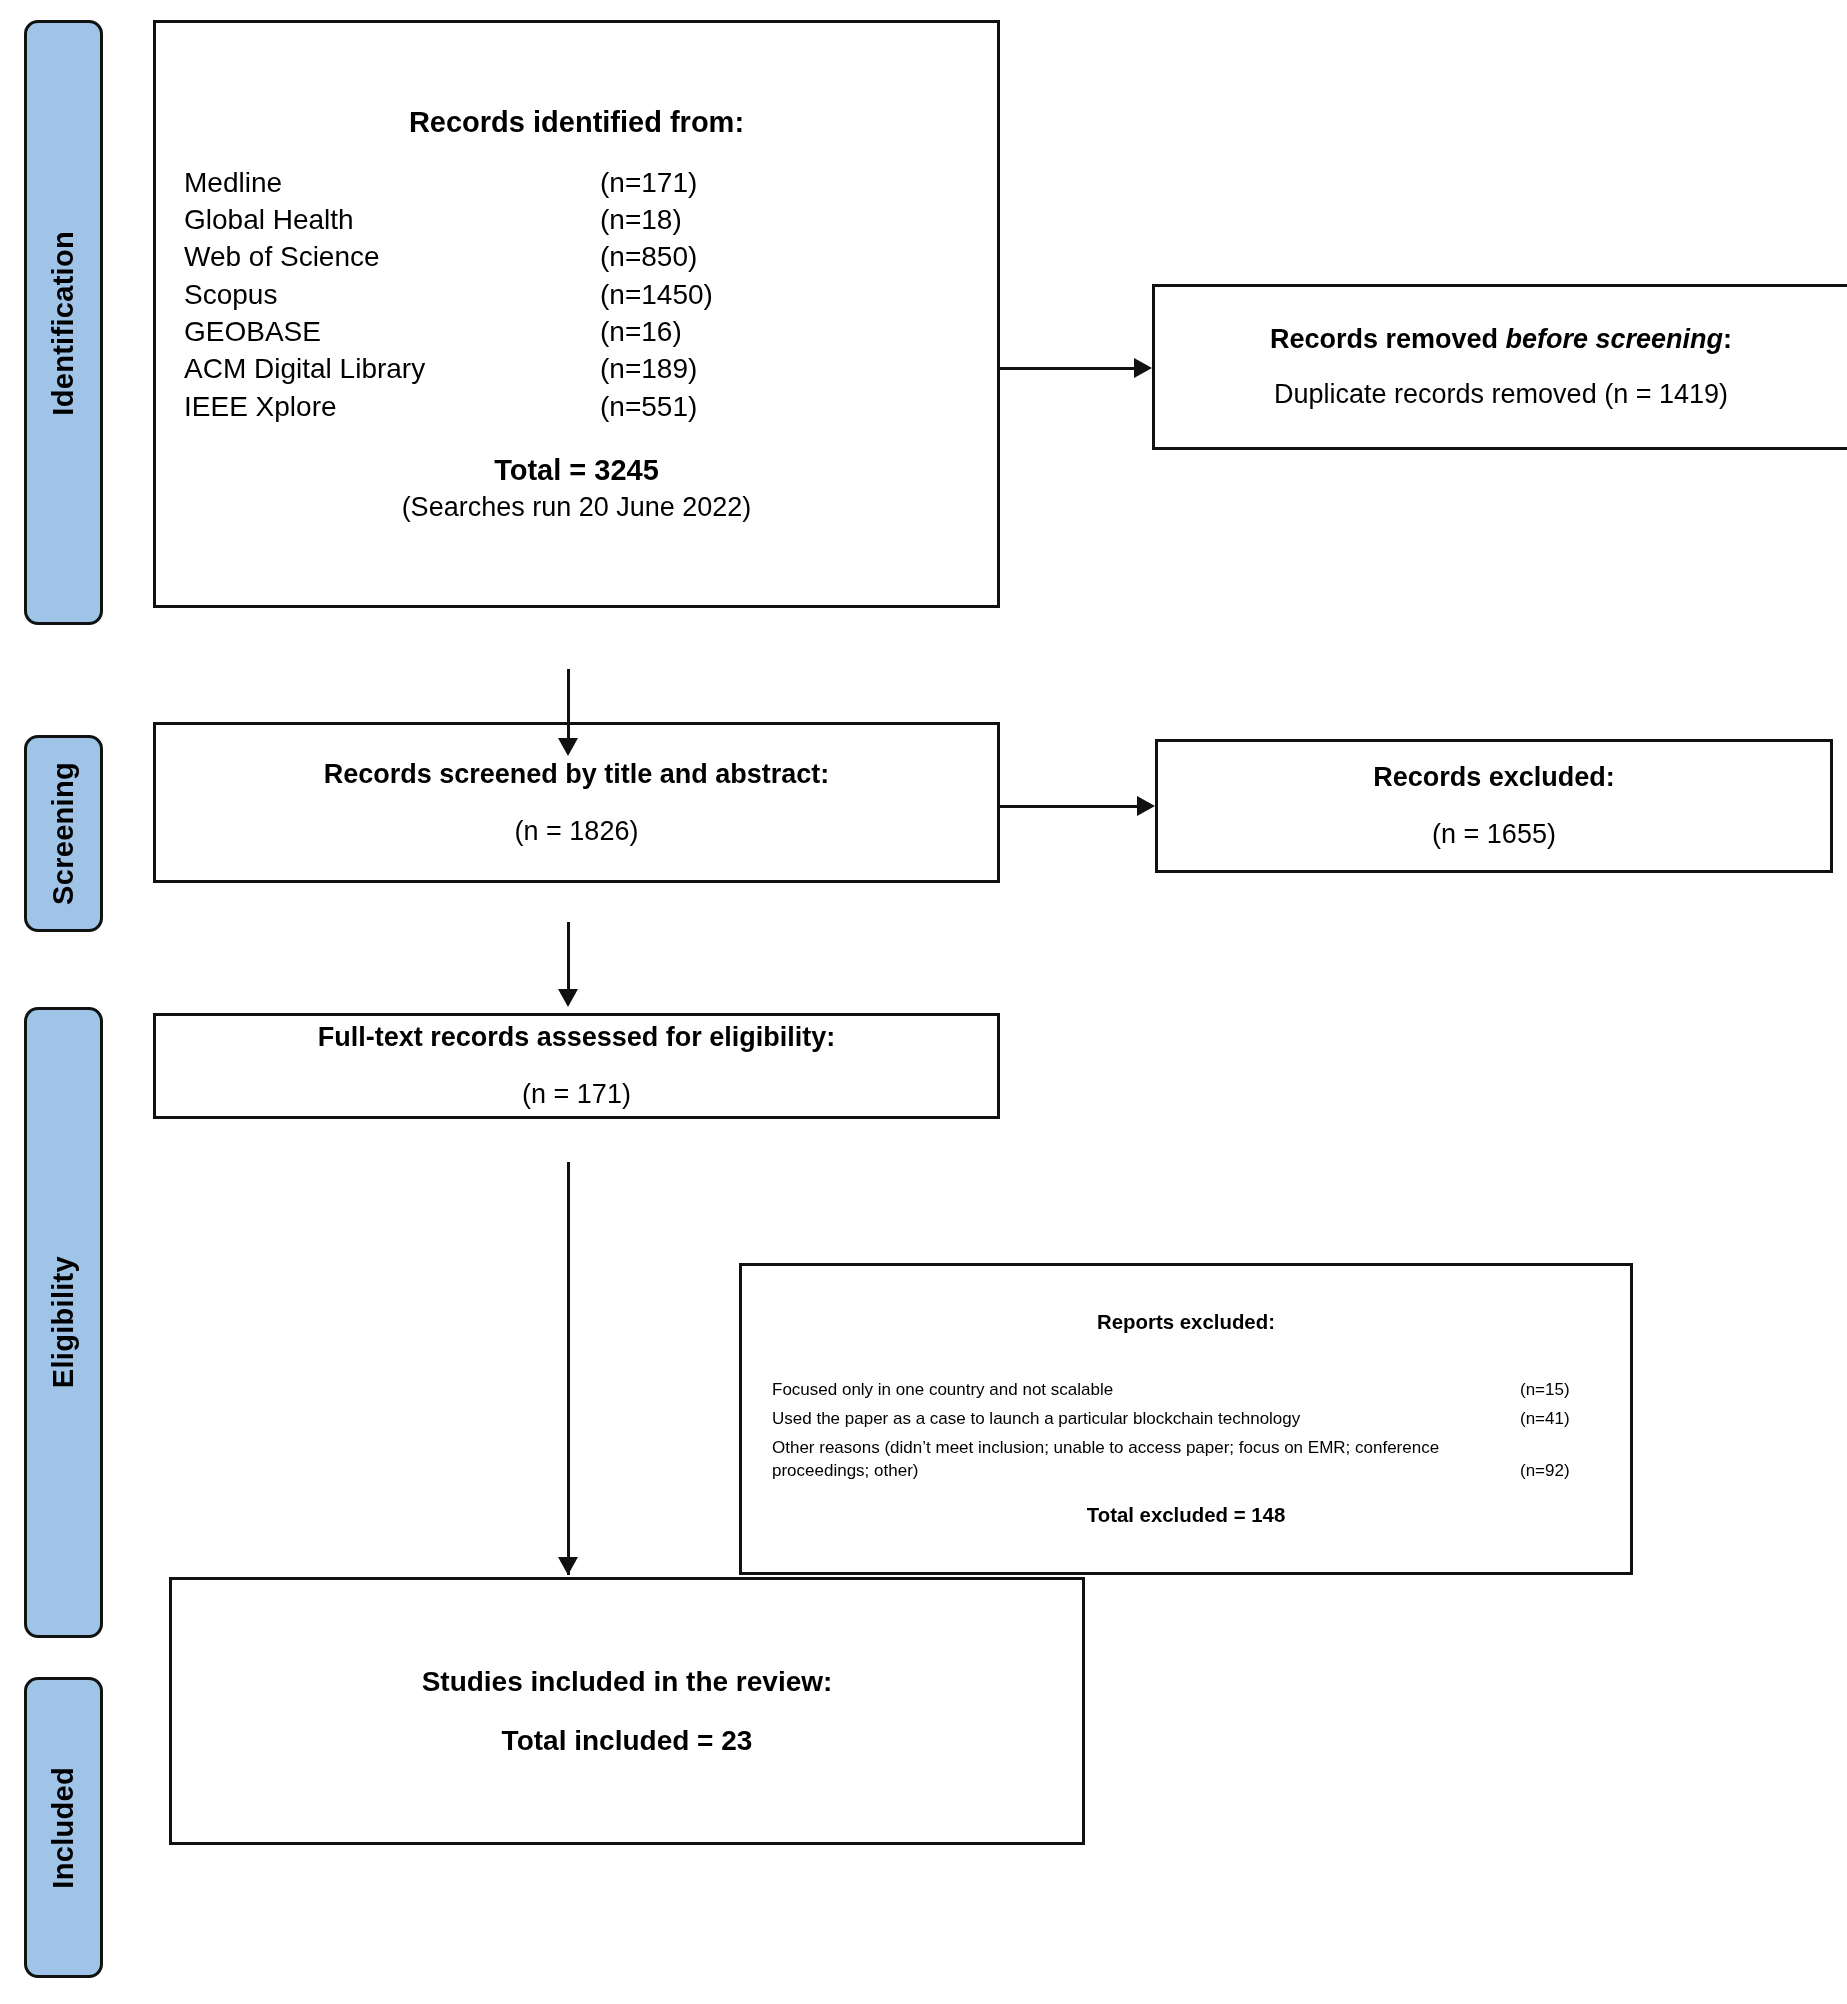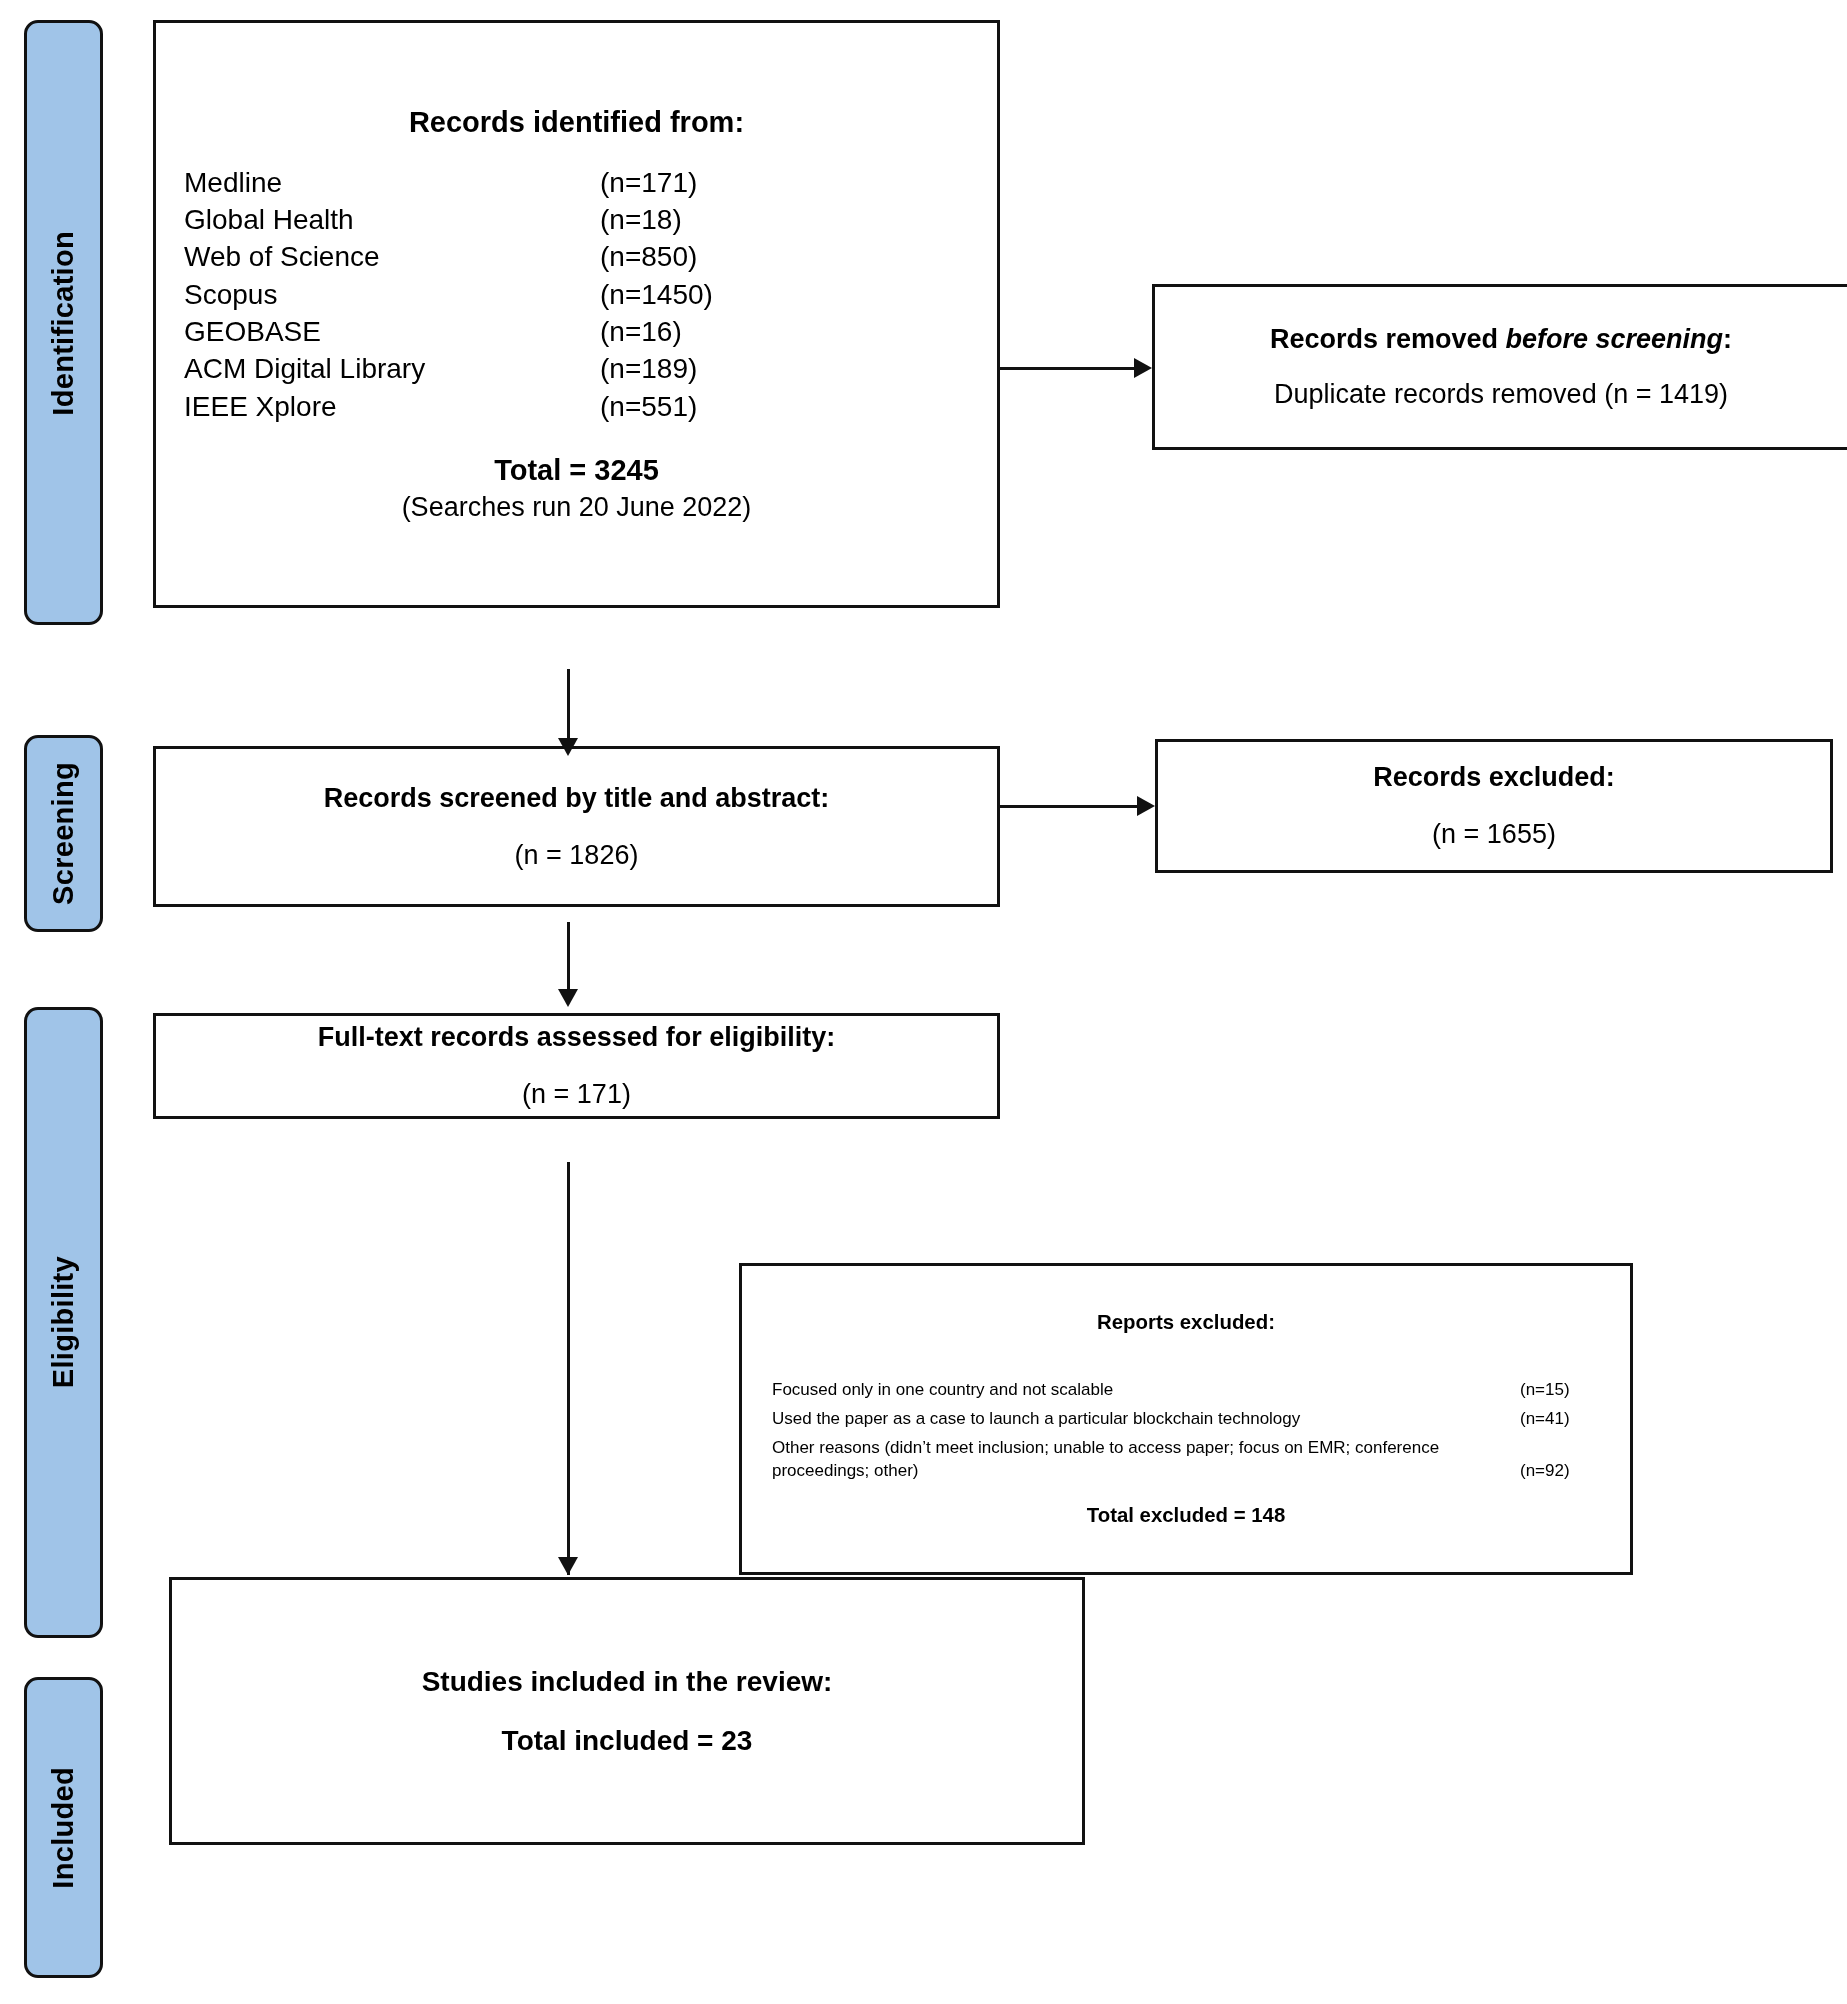--- a/index.html
+++ b/index.html
@@ -205,21 +205,21 @@
     <div class="dates-line">(Searches run 20 June 2022)</div>
   </div>
 
   <div class="box" style="left:1152px; top:284px; width:698px; height:166px; padding:0 26px;">
     <div class="bx-title" style="font-size:27px;">
       <span>Records removed </span><span class="ital">before screening</span><span>:</span>
     </div>
     <div class="bx-sub" style="font-size:27px; margin-top:23.6px;">Duplicate records removed (n = 1419)</div>
   </div>
 
-  <div class="box two-line" style="left:153px; top:746px; width:847px; height:161px; padding:0 23.6px;">
+  <div class="box two-line" style="left:153px; top:722px; width:847px; height:161px; padding:0 23.6px;">
     <div class="bx-title">Records screened by title and abstract:</div>
     <div class="bx-sub">(n = 1826)</div>
   </div>
 
   <div class="box two-line" style="left:1155px; top:739px; width:678px; height:134px; padding:0 23.6px;">
     <div class="bx-title">Records excluded:</div>
     <div class="bx-sub">(n = 1655)</div>
   </div>
 
   <div class="box two-line" style="left:153px; top:1013px; width:847px; height:106px; padding:0 23.6px;">

